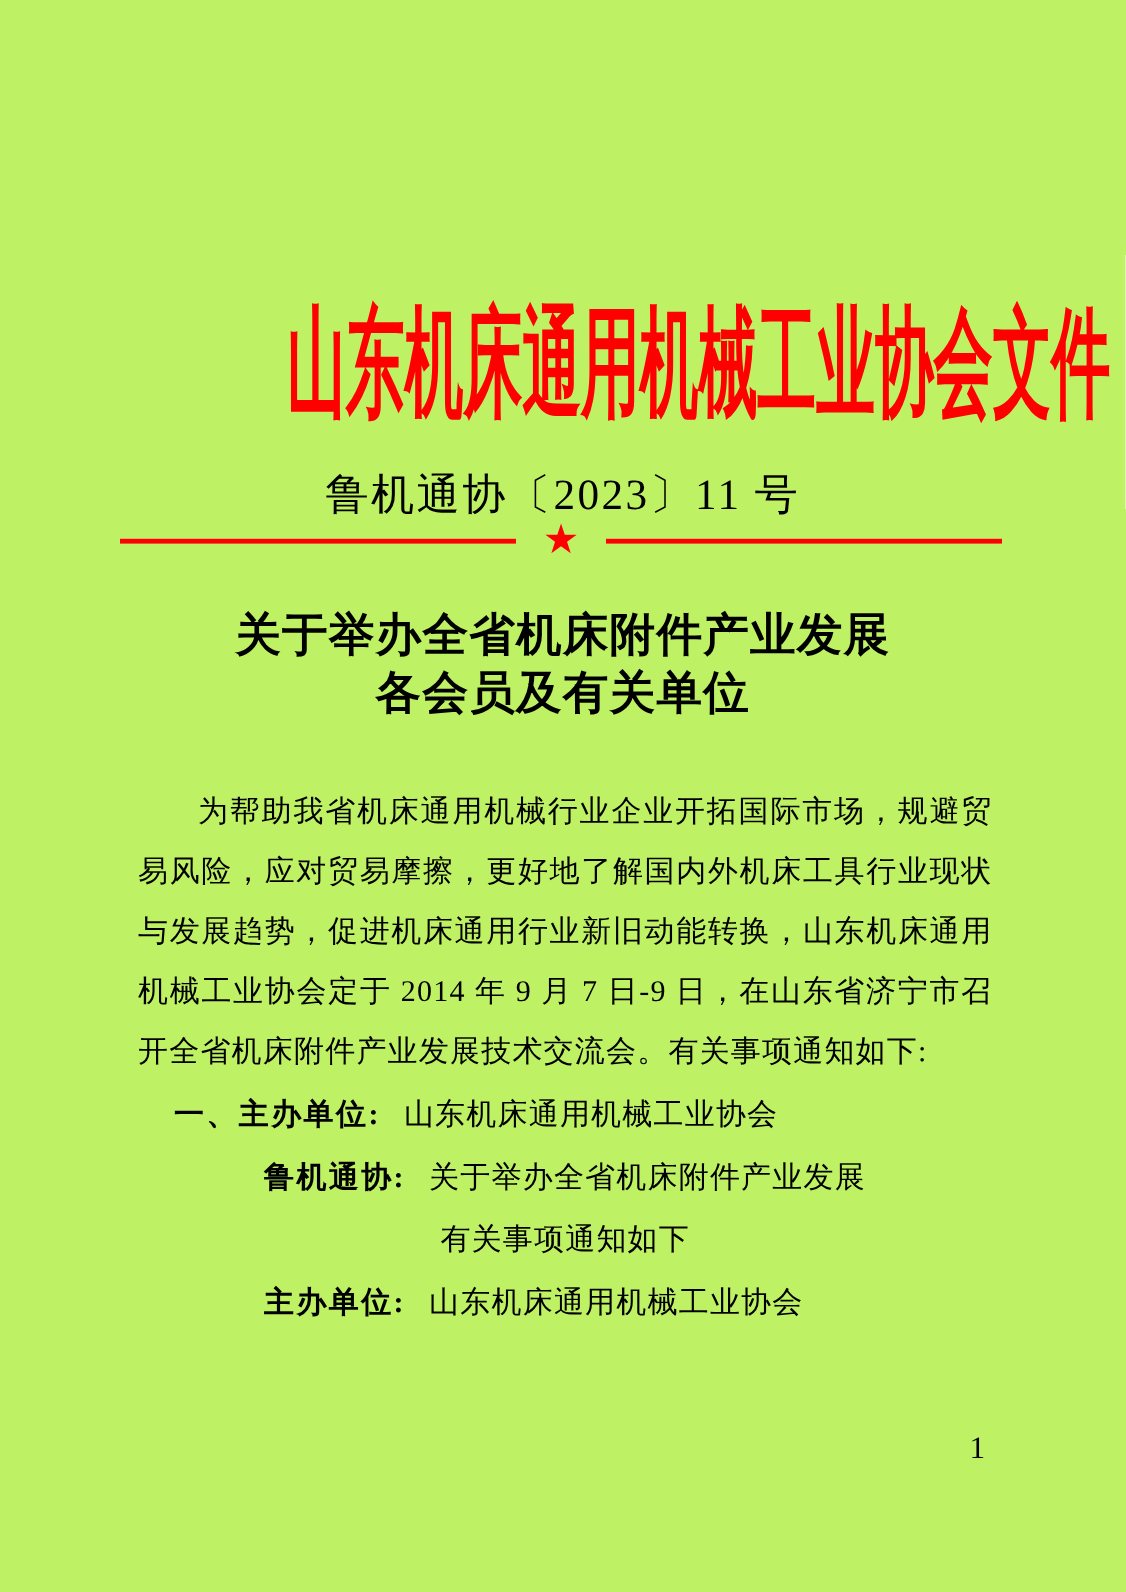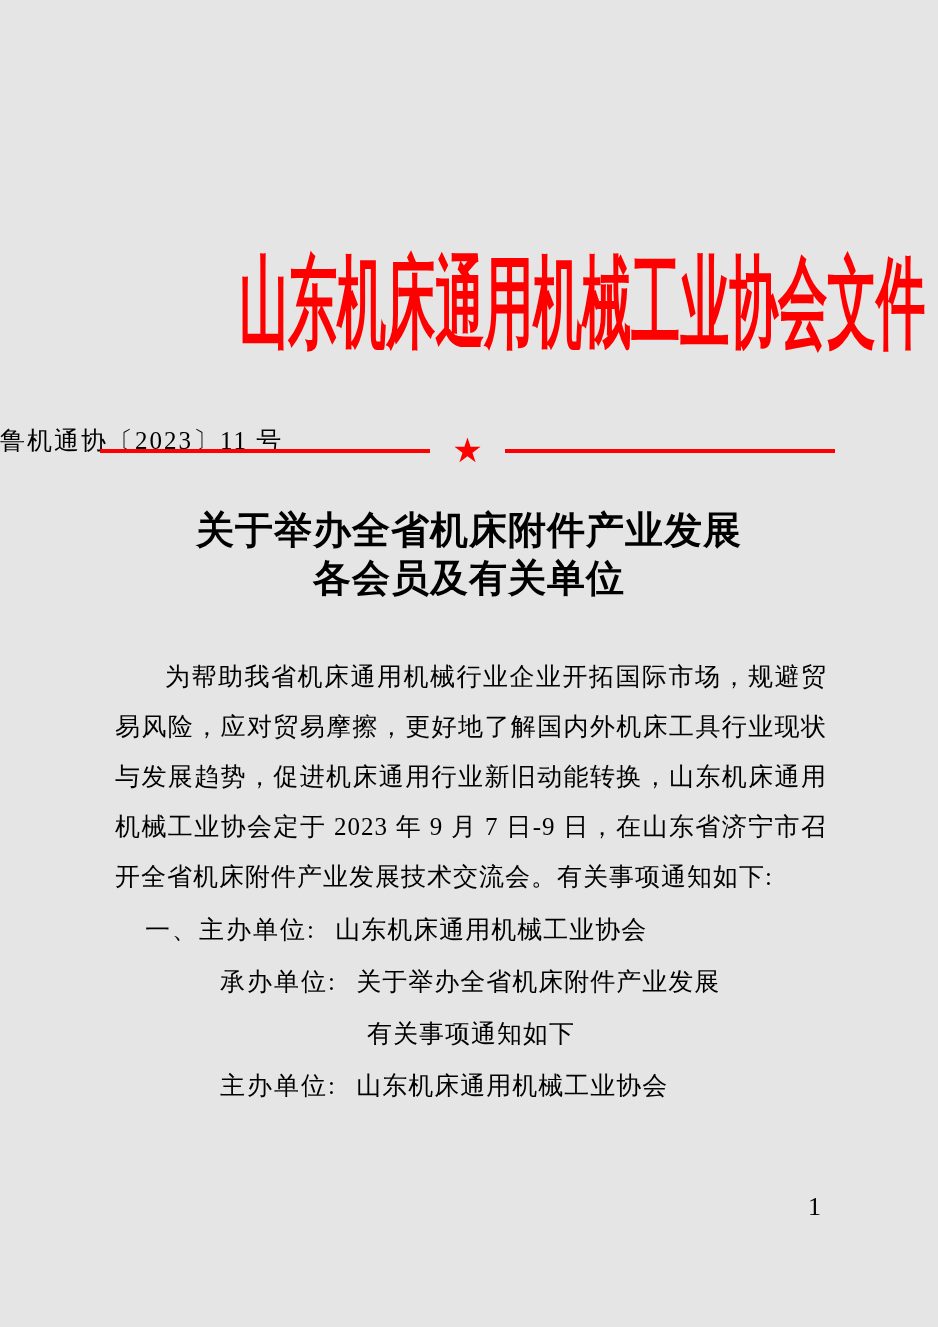--- a/index.html
+++ b/index.html
@@ -2,21 +2,21 @@
 <html><head>
 <meta charset="utf-8">
 <style>
   * { margin: 0; padding: 0; box-sizing: border-box; }
   html, body { background: #ffffff; }
   .page {
     position: relative;
     width: 938px;
     height: 1327px;
     margin: 0 auto;
-    background: #e5e5e5;
+    background: #bef264;
     color: #000000;
     font-family: "Liberation Serif", serif;
     overflow: hidden;
   }
   
   .red-header {
     position: absolute;
     top: 246px;
     left: 0;
     width: 100%;
@@ -30,26 +30,25 @@
     transform: scaleX(0.49);
     transform-origin: center;
     letter-spacing: 0;
   }
   
   .doc-number {
     position: absolute;
     top: 396px;
     left: 0;
     width: 100%;
-    text-align: left;
-    font-size: 25px;
+    text-align: center;
+    font-size: 36px;
     line-height: 32px;
     letter-spacing: 2px;
     color: #000000;
-    margin-top: 29px;
   }
   
   .red-rule {
     position: absolute;
     top: 434px;
     left: 100px;
     width: 735px;
     height: 34px;
     display: flex;
     align-items: center;
@@ -100,21 +99,21 @@
     text-align: justify;
   }
   .org-row {
     white-space: nowrap;
     line-height: 52px;
   }
   .org-row.indent-a { padding-left: 30px; margin-top: 2px; }
   .org-row.indent-b { padding-left: 105px; }
   .org-row.indent-c { padding-left: 240px; }
   .org-label {
-    font-weight: normal;
+    font-weight: bold;
     letter-spacing: 2px;
   }
   .org-value {
     margin-left: 12px;
     letter-spacing: 1px;
   }
   .page-number {
     position: absolute;
     top: 1192px;
     left: 808px;
@@ -139,29 +138,29 @@
   </div>
 
   <div class="doc-title">
     <div>关于举办全省机床附件产业发展</div>
     <div>各会员及有关单位</div>
   </div>
 
   <div class="doc-body">
 
 
-    <p class="intro-para">为帮助我省机床通用机械行业企业开拓国际市场，规避贸易风险，应对贸易摩擦，更好地了解国内外机床工具行业现状与发展趋势，促进机床通用行业新旧动能转换，山东机床通用机械工业协会定于 2023 年 9 月 7 日-9 日，在山东省济宁市召开全省机床附件产业发展技术交流会。有关事项通知如下:</p>
+    <p class="intro-para">为帮助我省机床通用机械行业企业开拓国际市场，规避贸易风险，应对贸易摩擦，更好地了解国内外机床工具行业现状与发展趋势，促进机床通用行业新旧动能转换，山东机床通用机械工业协会定于 2014 年 9 月 7 日-9 日，在山东省济宁市召开全省机床附件产业发展技术交流会。有关事项通知如下:</p>
 
     <div class="org-row indent-a">
       <span class="org-label">一、主办单位:</span>
       <span class="org-value">山东机床通用机械工业协会</span>
     </div>
 
     <div class="org-row indent-b">
-      <span class="org-label">承办单位:</span>
+      <span class="org-label">鲁机通协:</span>
       <span class="org-value">关于举办全省机床附件产业发展</span>
     </div>
 
     <div class="org-row indent-c">
       <span class="org-value">有关事项通知如下</span>
     </div>
 
     <div class="org-row indent-b">
       <span class="org-label">主办单位:</span>
       <span class="org-value">山东机床通用机械工业协会</span>

